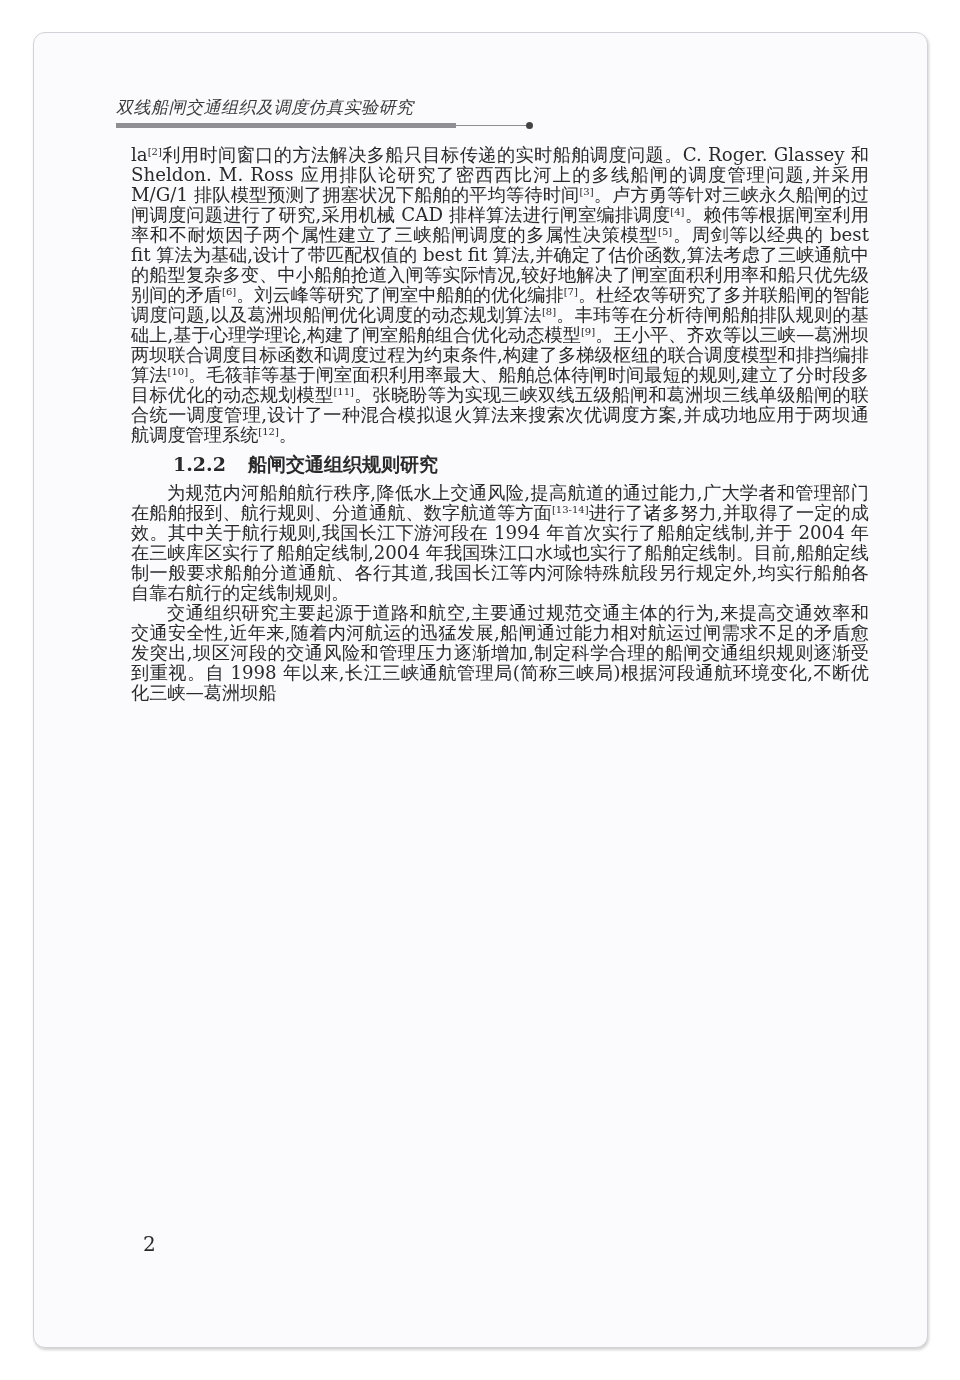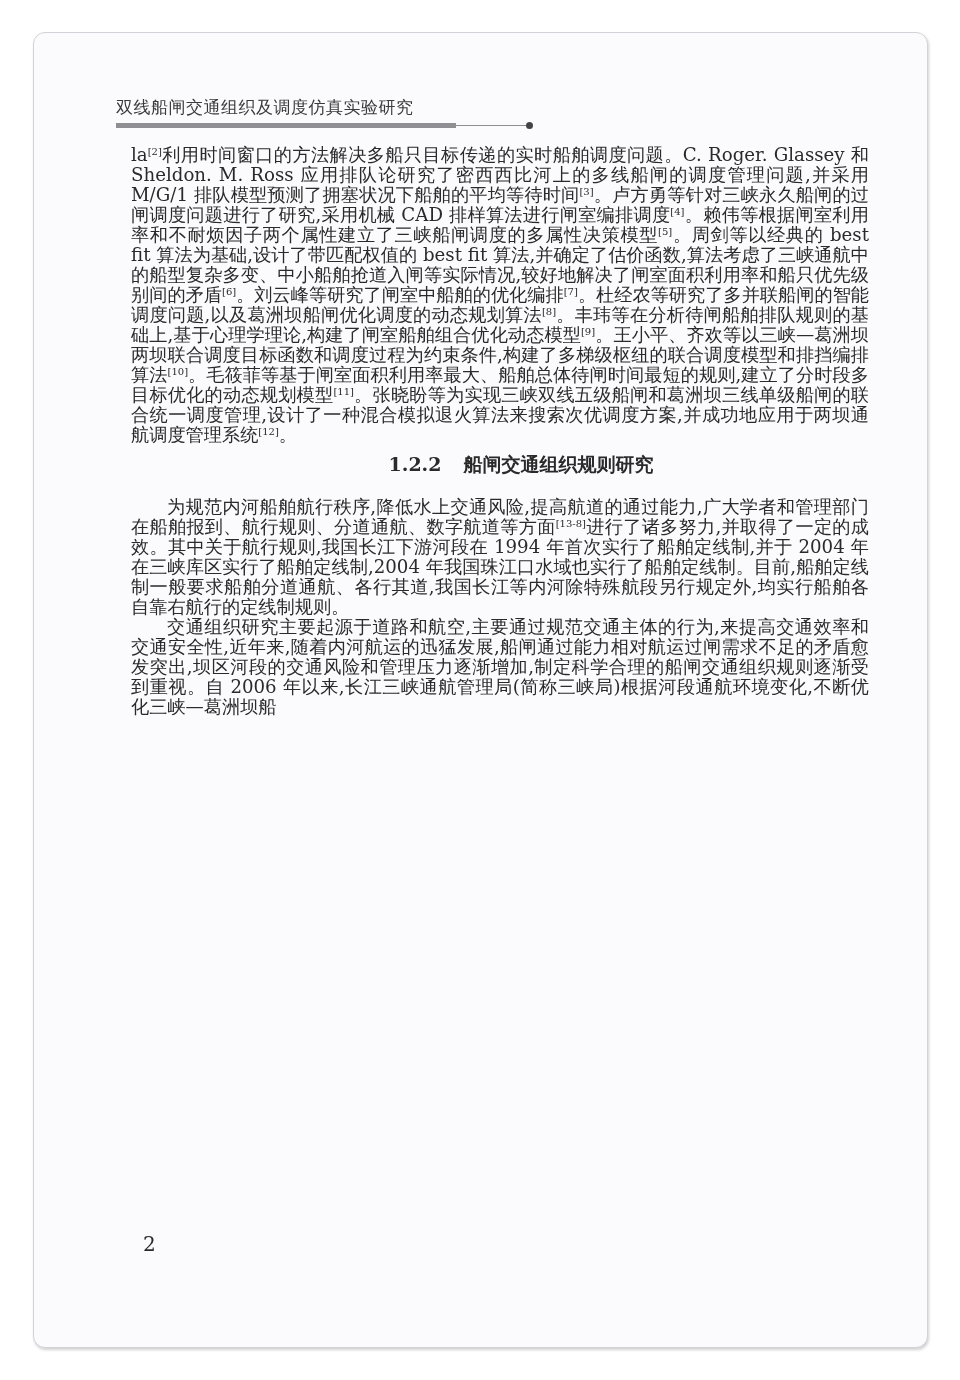--- a/index.html
+++ b/index.html
@@ -2,30 +2,30 @@
 <html><head>
 <meta charset="utf-8">
 <style>
   html, body { margin:0; padding:0; }
   body { width:960px; height:1380px; background:#ffffff; position:relative; overflow:hidden;
          font-family:"DejaVu Serif","Liberation Serif",serif; color:#2a2a2a; }
   .page { position:absolute; left:33px; top:32px; width:893px; height:1314px;
           background:#fbfafc; border:1px solid #d4d2d8; border-radius:12px;
           box-shadow:1px 2px 3px rgba(0,0,0,0.18); }
   .running-head { position:absolute; left:116px; top:96px; font-family:"DejaVu Sans","Liberation Sans",sans-serif;
-          font-size:17px; color:#3a3a3a; letter-spacing:0.5px; }
+          font-size:17px; color:#3a3a3a; letter-spacing:0.5px;font-style:italic; }
   .rule-thick { position:absolute; left:116px; top:123px; width:340px; height:5px; background:#8f8f93; }
   .rule-thin { position:absolute; left:456px; top:125px; width:72px; height:1px; background:#8f8f93; }
   .rule-dot { position:absolute; left:526px; top:122px; width:7px; height:7px; border-radius:50%; background:#444; }
   .body { position:absolute; left:131px; top:145px; width:738px; }
   p { margin:0; font-size:18.2px; line-height:20px; text-align:justify; text-align-last:left; }
   p.indent { text-indent:36px; }
   sup { font-size:10px; vertical-align:top; position:relative; top:-3px; }
-  .sec { margin:4px 0 18px 42px; font-size:19px; font-weight:bold; line-height:30px;
-         font-family:"DejaVu Sans","Liberation Sans",sans-serif; color:#2a2a2a;text-align:center; }
+  .sec { margin:4px 0 4px 42px; font-size:19px; font-weight:bold; line-height:30px;
+         font-family:"DejaVu Sans","Liberation Sans",sans-serif; color:#2a2a2a; }
   .sec .num { font-family:"DejaVu Serif","Liberation Serif",serif; margin-right:22px; }
   .page-num { position:absolute; left:143px; top:1232px; font-size:20px; }
 </style>
 </head>
 <body>
 
 <div class="page"></div>
 
 <div class="running-head">双线船闸交通组织及调度仿真实验研究</div>
 <div class="rule-thick"></div>
@@ -33,18 +33,18 @@
 <div class="rule-dot"></div>
 
 <div class="body">
   <div id="paras-before">
       <p><span>la</span><sup>[2]</sup><span>利用时间窗口的方法解决多船只目标传递的实时船舶调度问题。C. Roger. Glassey 和 Sheldon. M. Ross 应用排队论研究了密西西比河上的多线船闸的调度管理问题,并采用 M/G/1 排队模型预测了拥塞状况下船舶的平均等待时间</span><sup>[3]</sup><span>。卢方勇等针对三峡永久船闸的过闸调度问题进行了研究,采用机械 CAD 排样算法进行闸室编排调度</span><sup>[4]</sup><span>。赖伟等根据闸室利用率和不耐烦因子两个属性建立了三峡船闸调度的多属性决策模型</span><sup>[5]</sup><span>。周剑等以经典的 best fit 算法为基础,设计了带匹配权值的 best fit 算法,并确定了估价函数,算法考虑了三峡通航中的船型复杂多变、中小船舶抢道入闸等实际情况,较好地解决了闸室面积利用率和船只优先级别间的矛盾</span><sup>[6]</sup><span>。刘云峰等研究了闸室中船舶的优化编排</span><sup>[7]</sup><span>。杜经农等研究了多并联船闸的智能调度问题,以及葛洲坝船闸优化调度的动态规划算法</span><sup>[8]</sup><span>。丰玮等在分析待闸船舶排队规则的基础上,基于心理学理论,构建了闸室船舶组合优化动态模型</span><sup>[9]</sup><span>。王小平、齐欢等以三峡—葛洲坝两坝联合调度目标函数和调度过程为约束条件,构建了多梯级枢纽的联合调度模型和排挡编排算法</span><sup>[10]</sup><span>。毛筱菲等基于闸室面积利用率最大、船舶总体待闸时间最短的规则,建立了分时段多目标优化的动态规划模型</span><sup>[11]</sup><span>。张晓盼等为实现三峡双线五级船闸和葛洲坝三线单级船闸的联合统一调度管理,设计了一种混合模拟退火算法来搜索次优调度方案,并成功地应用于两坝通航调度管理系统</span><sup>[12]</sup><span>。</span></p>
     </div>
   <div class="sec">
     <span class="num">1.2.2</span><span>船闸交通组织规则研究</span>
   </div>
   <div id="paras-after">
-      <p class="indent"><span>为规范内河船舶航行秩序,降低水上交通风险,提高航道的通过能力,广大学者和管理部门在船舶报到、航行规则、分道通航、数字航道等方面</span><sup>[13-8]</sup><span>进行了诸多努力,并取得了一定的成效。其中关于航行规则,我国长江下游河段在 1994 年首次实行了船舶定线制,并于 2004 年在三峡库区实行了船舶定线制,2004 年我国珠江口水域也实行了船舶定线制。目前,船舶定线制一般要求船舶分道通航、各行其道,我国长江等内河除特殊航段另行规定外,均实行船舶各自靠右航行的定线制规则。</span></p>
-      <p class="indent"><span>交通组织研究主要起源于道路和航空,主要通过规范交通主体的行为,来提高交通效率和交通安全性,近年来,随着内河航运的迅猛发展,船闸通过能力相对航运过闸需求不足的矛盾愈发突出,坝区河段的交通风险和管理压力逐渐增加,制定科学合理的船闸交通组织规则逐渐受到重视。自 2006 年以来,长江三峡通航管理局(简称三峡局)根据河段通航环境变化,不断优化三峡—葛洲坝船</span></p>
+      <p class="indent"><span>为规范内河船舶航行秩序,降低水上交通风险,提高航道的通过能力,广大学者和管理部门在船舶报到、航行规则、分道通航、数字航道等方面</span><sup>[13-14]</sup><span>进行了诸多努力,并取得了一定的成效。其中关于航行规则,我国长江下游河段在 1994 年首次实行了船舶定线制,并于 2004 年在三峡库区实行了船舶定线制,2004 年我国珠江口水域也实行了船舶定线制。目前,船舶定线制一般要求船舶分道通航、各行其道,我国长江等内河除特殊航段另行规定外,均实行船舶各自靠右航行的定线制规则。</span></p>
+      <p class="indent"><span>交通组织研究主要起源于道路和航空,主要通过规范交通主体的行为,来提高交通效率和交通安全性,近年来,随着内河航运的迅猛发展,船闸通过能力相对航运过闸需求不足的矛盾愈发突出,坝区河段的交通风险和管理压力逐渐增加,制定科学合理的船闸交通组织规则逐渐受到重视。自 1998 年以来,长江三峡通航管理局(简称三峡局)根据河段通航环境变化,不断优化三峡—葛洲坝船</span></p>
     </div>
 </div>
 
 <div class="page-num">2</div>
 
 </body></html>

